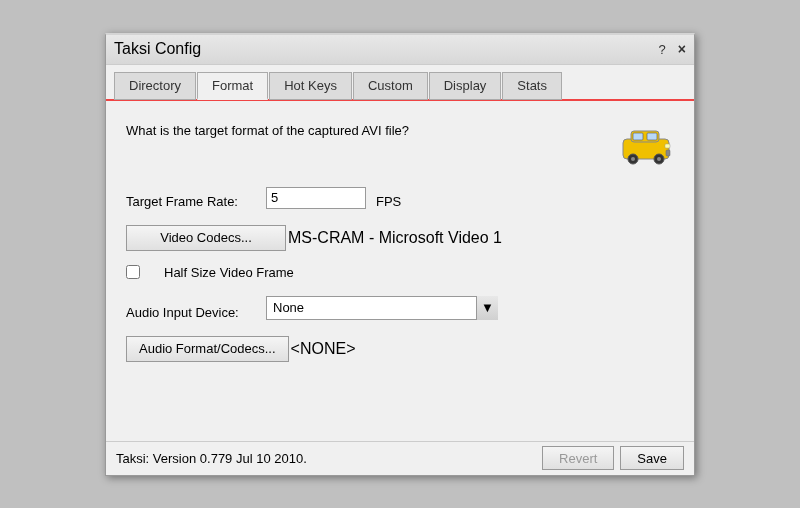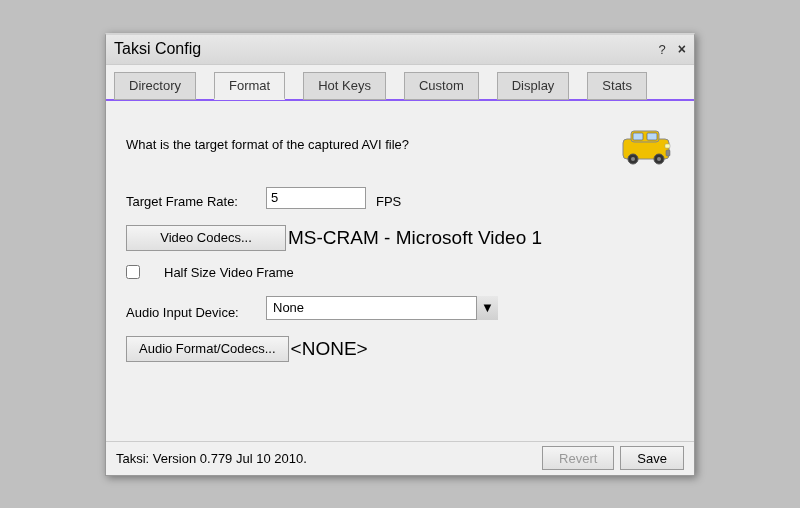--- a/index.html
+++ b/index.html
@@ -59,24 +59,24 @@
     .title-close {
       font-size: 14px;
       cursor: pointer;
       color: #333;
       font-weight: bold;
     }
 
     .tab-strip {
       display: flex;
       background: #f0f0f0;
-      border-bottom: 2px solid #8b5cf6;
+      border-bottom: 2px solid #ef4444;
       padding-top: 6px;
       padding-left: 8px;
-      gap: 18px;
+      gap: 1px;
     }
 
     .tab {
       padding: 5px 14px;
       border: 1px solid #aaa;
       background: #dcdcdc;
       cursor: pointer;
       position: relative;
       bottom: -1px;
       color: #333;
@@ -90,21 +90,21 @@
     }
 
     .content {
       padding: 18px 20px 14px 20px;
       background: #f0f0f0;
       min-height: 340px;
     }
 
     .question-row {
       display: flex;
-      align-items: center;
+      align-items: flex-start;
       justify-content: space-between;
       margin-bottom: 20px;
     }
 
     .question-text {
       font-size: 13px;
       color: #000;
       padding-top: 4px;
     }
 
@@ -160,21 +160,21 @@
       height: 26px;
     }
 
     .btn:disabled {
       color: #999;
       background: linear-gradient(to bottom, #f0f0f0, #e0e0e0);
     }
 
     .codec-label {
       color: #000;
-      font-size: 19px;
+      font-size: 16px;
     }
 
     .checkbox-row {
       display: flex;
       align-items: center;
       margin-bottom: 16px;
       gap: 24px;
     }
 
     .checkbox-row input[type="checkbox"] {

